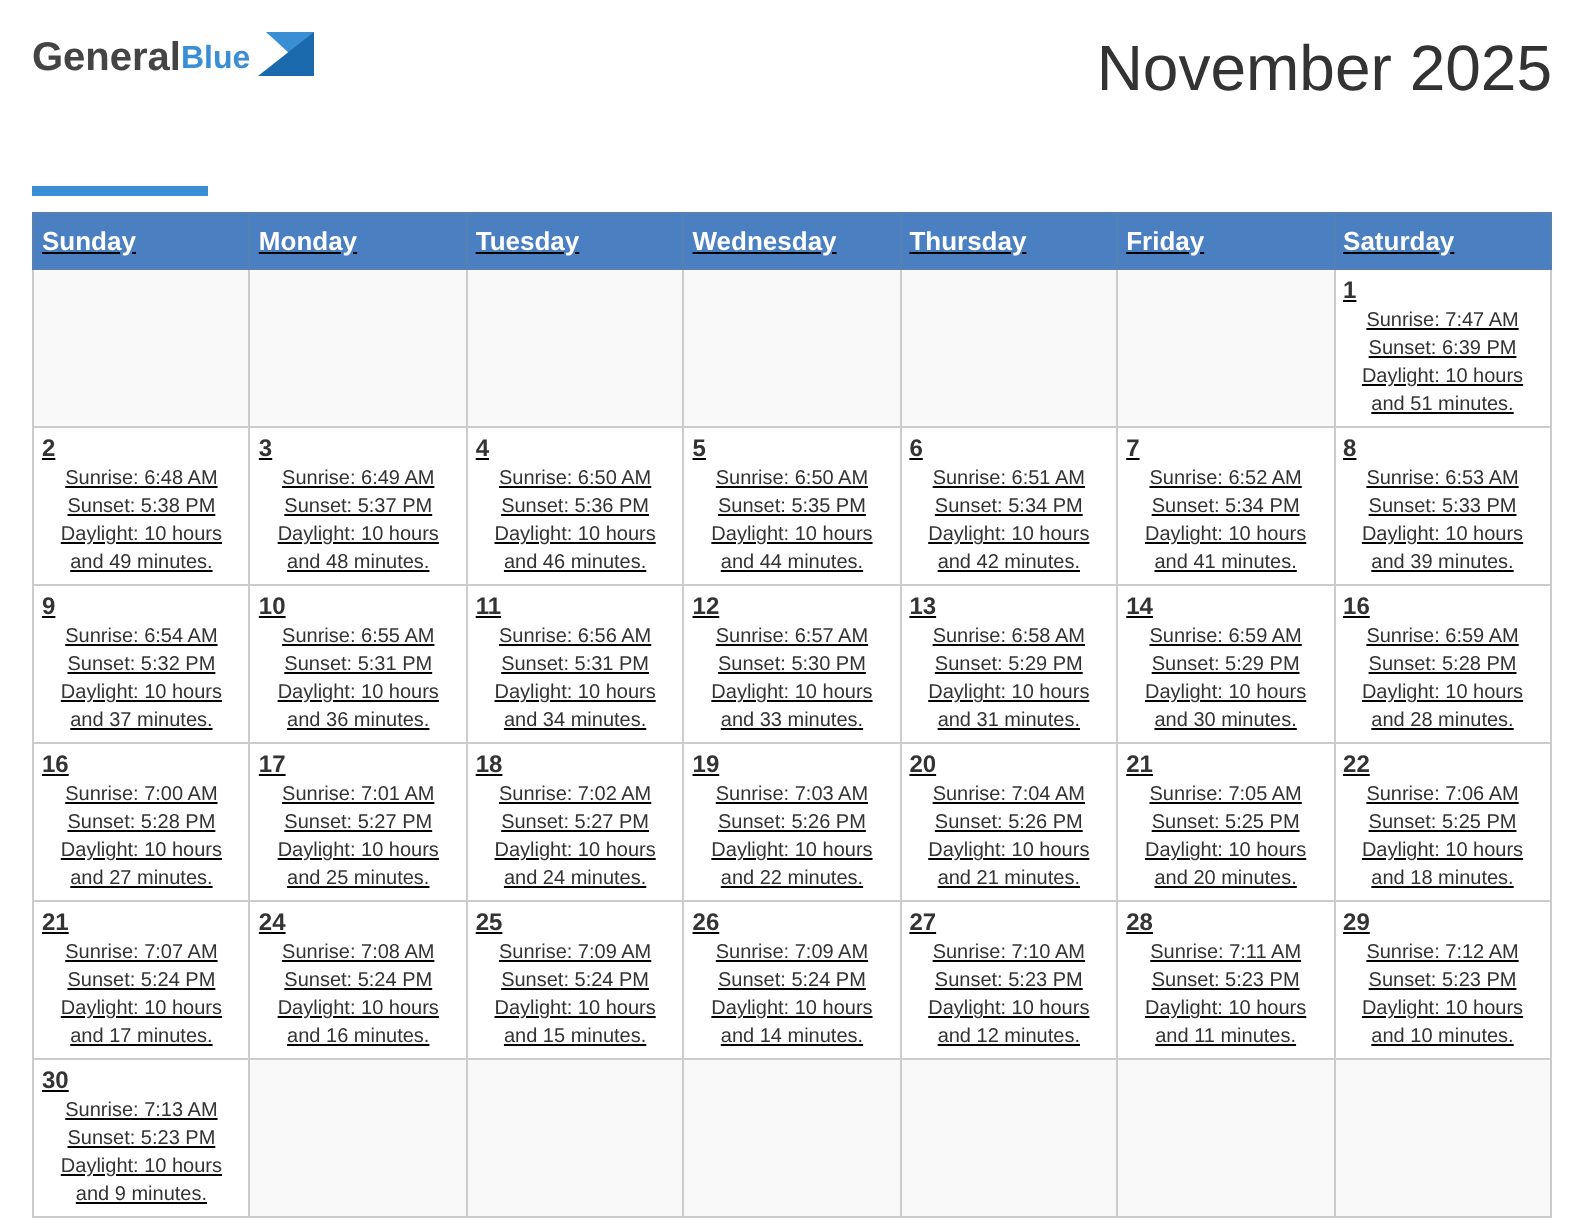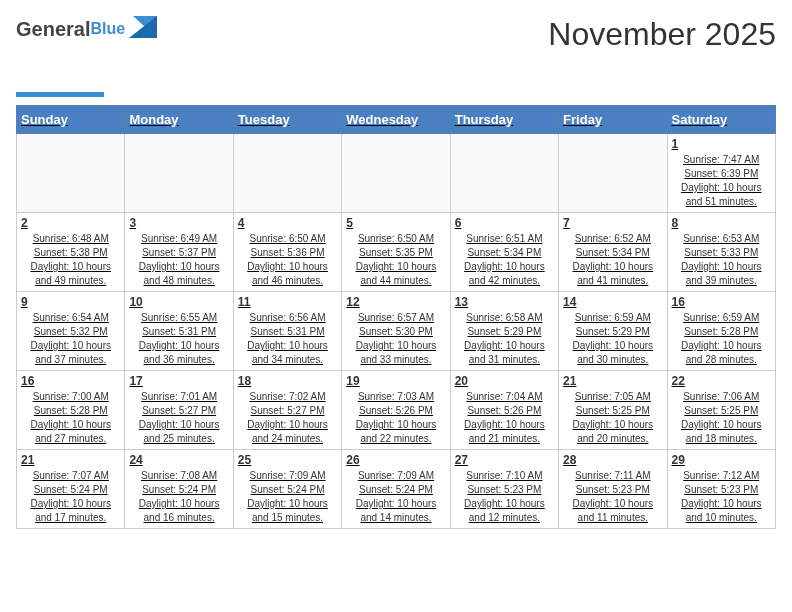--- a/index.html
+++ b/index.html
@@ -308,14 +308,28 @@
 Sunset: 5:23 PM
 Daylight: 10 hours and 11 minutes.</div>
         </td>
         <td>
           <span class="day-num">29</span>
           <div class="day-info">Sunrise: 7:12 AM
 Sunset: 5:23 PM
 Daylight: 10 hours and 10 minutes.</div>
         </td>
       </tr>
+      <tr>
+        <td>
+          <span class="day-num">30</span>
+          <div class="day-info">Sunrise: 7:13 AM
+Sunset: 5:23 PM
+Daylight: 10 hours and 9 minutes.</div>
+        </td>
+        <td class="empty"></td>
+        <td class="empty"></td>
+        <td class="empty"></td>
+        <td class="empty"></td>
+        <td class="empty"></td>
+        <td class="empty"></td>
+      </tr>
     </tbody>
 </table>
 
 </body></html>

